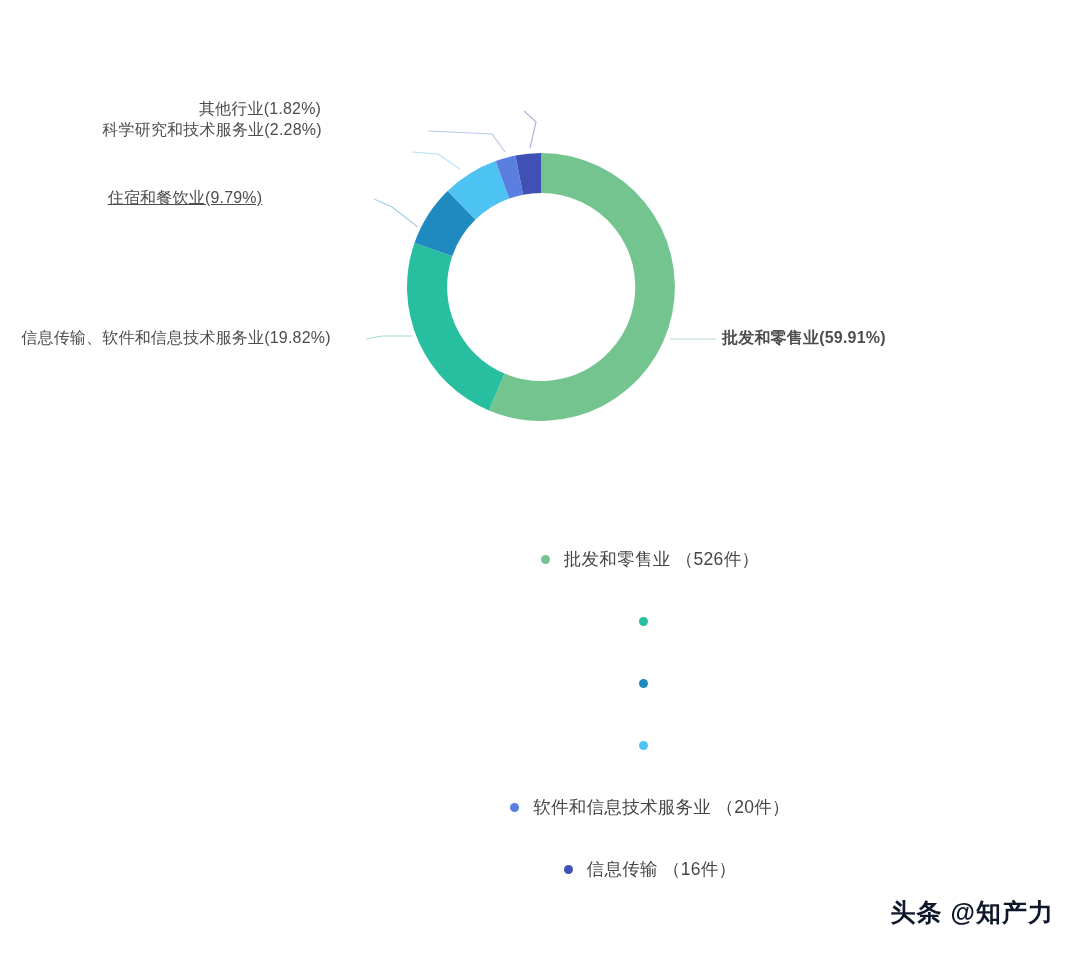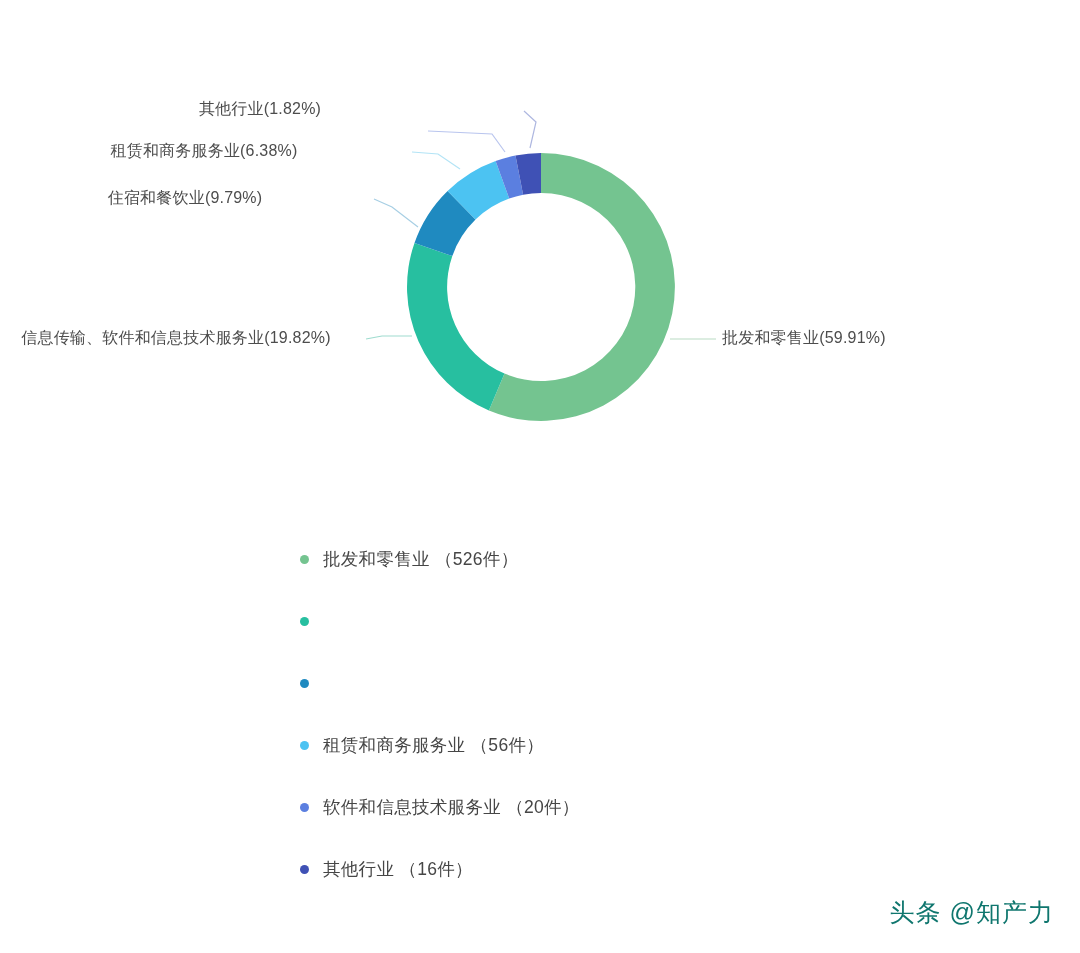--- a/index.html
+++ b/index.html
@@ -42,34 +42,36 @@
   }
   .cb-label {
     position: absolute;
     font-size: 16px;
     color: #4d4d4d;
     white-space: nowrap;
     letter-spacing: 0.2px;
   }
   .cb-label.right {
     text-align: left;
+    font-weight: bold;
   }
   .cb-label.left {
     text-align: center;
   }
   .legend {
     position: absolute;
     left: 300px;
     top: 528px;
     width: 700px;
   }
   .legend-item {
     display: flex;
     align-items: center;
     height: 62px;
+    justify-content: center;
   }
   .legend-dot {
     width: 9px;
     height: 9px;
     border-radius: 50%;
     flex: 0 0 auto;
     margin-right: 14px;
   }
   .legend-text {
     font-size: 17.5px;
@@ -77,22 +79,22 @@
     white-space: nowrap;
     letter-spacing: 0.3px;
   }
   .watermark {
     position: absolute;
     right: 26px;
     bottom: 24px;
     display: flex;
     align-items: center;
     font-size: 25px;
-    font-weight: normal;
-    color: #0f766e;
+    font-weight: bold;
+    color: #0f172a;
     letter-spacing: 1px;
     justify-content: space-between;
   }
   .watermark .wm-head {
     margin-right: 8px;
   }
 </style>
 </head>
 <body>
 
@@ -127,46 +129,45 @@
 
     <path d="M 460 169 L 438 154 L 412 152" stroke="#b3e4f6" stroke-width="1.2" fill="none"></path>
 
     <path d="M 505 152 L 492 134 L 428 131" stroke="#b9c5ee" stroke-width="1.2" fill="none"></path>
 
     <path d="M 530 148 L 536 122 L 524 111" stroke="#aeb7e0" stroke-width="1.2" fill="none"></path>
   </svg>
 
   <div class="cb-label right" style="left:722px; top:328px;">批发和零售业(59.91%)</div>
   <div class="cb-label left" style="left:-10px; top:328px; width:372px;">信息传输、软件和信息技术服务业(19.82%)</div>
-  <div class="cb-label left" style="left:0px; top:188px; width:370px;">住宿和餐饮业(9.79%)</div>
-  <div class="cb-label left" style="left:0px; top:141px; width:408px;">租赁和商务服务业(6.38%)</div>
+  <div class="cb-label left" style="left:0px; top:188px; width:370px;text-decoration:underline;">住宿和餐饮业(9.79%)</div>
+  <div class="cb-label left" style="left:0px; top:120px; width:424px;">科学研究和技术服务业(2.28%)</div>
   <div class="cb-label left" style="left:0px; top:99px; width:520px;">其他行业(1.82%)</div>
 </div>
 
 <div class="legend">
   <div class="legend-item">
     <span class="legend-dot" style="background:#74c490"></span>
     <span class="legend-text">批发和零售业 （526件）</span>
   </div>
   <div class="legend-item">
     <span class="legend-dot" style="background:#27bfa0"></span>
   </div>
   <div class="legend-item">
     <span class="legend-dot" style="background:#1f8ac0"></span>
   </div>
   <div class="legend-item">
     <span class="legend-dot" style="background:#4cc3f2"></span>
-    <span class="legend-text">租赁和商务服务业 （56件）</span>
   </div>
   <div class="legend-item">
     <span class="legend-dot" style="background:#5b7fe0"></span>
     <span class="legend-text">软件和信息技术服务业 （20件）</span>
   </div>
   <div class="legend-item">
     <span class="legend-dot" style="background:#3f51b5"></span>
-    <span class="legend-text">其他行业 （16件）</span>
+    <span class="legend-text">信息传输 （16件）</span>
   </div>
 </div>
 
 <div class="watermark">
   <span class="wm-head">头条</span>
   <span>@知产力</span>
 </div>
 
 </body></html>

